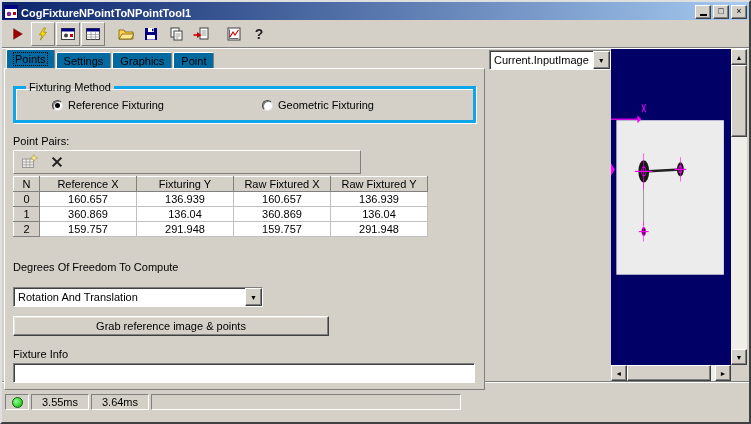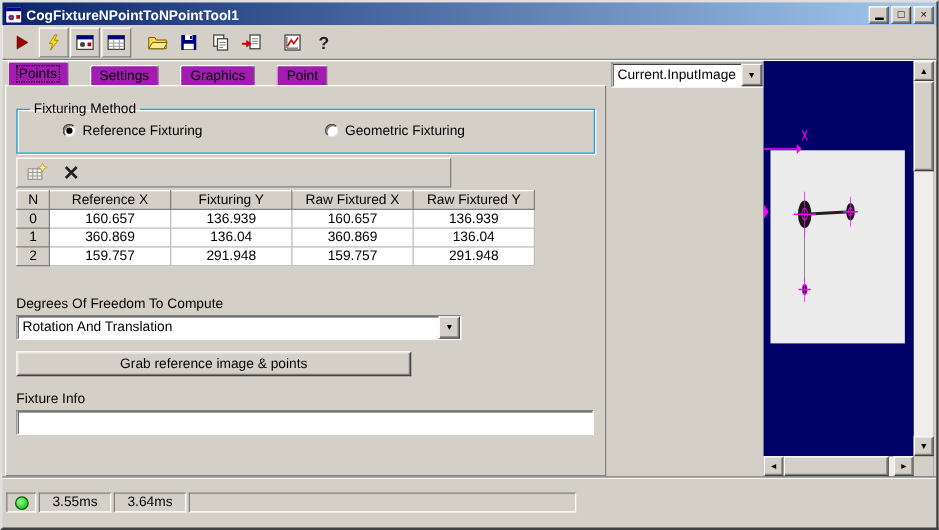--- a/index.html
+++ b/index.html
@@ -46,40 +46,40 @@
 
   
   .main { flex: 1; display: flex; padding: 0 2px; min-height: 0; }
   .left { width: 481px; flex: 0 0 481px; display: flex; flex-direction: column; }
   .right { flex: 1; margin-left: 4px; display: flex; }
 
   
   .tabs { height: 20px; flex: 0 0 20px; display: flex; align-items: flex-end; padding-left: 2px; }
   .tab {
     height: 17px; padding: 2px 7px 0 7px; font-size: 11px;
-    background: #a21caf;
+    background: #0369a1;
     border: 1px solid; border-color: #fff #808080 transparent #fff;
-    border-radius: 2px 2px 0 0; margin-right: 17px; cursor: default; position: relative; top: 1px;
+    border-radius: 2px 2px 0 0; margin-right: 1px; cursor: default; position: relative; top: 1px;
   }
   .tab.active { height: 20px; top: 1px; z-index: 3; padding-top: 3px; border-bottom-color: #d4d0c8; }
   .tab.active .tablabel { outline: 1px dotted #000; padding: 0 1px; }
   .tab-page {
     flex: 1; z-index: 2;
     border: 1px solid; border-color: #fff #808080 #808080 #fff;
     padding: 6px 8px; background: #d4d0c8;
   }
 
   
   fieldset.fixturing {
-    border: 1px solid #0ea5e9; box-shadow: 1px 1px 0 #fff, inset 1px 1px 0 #fff;
+    border: 3px solid #0ea5e9; box-shadow: 1px 1px 0 #fff, inset 1px 1px 0 #fff;
     margin-top: 6px; height: 42px; padding: 6px 10px 0 10px;
   }
   fieldset.fixturing legend { font-size: 11px; padding: 0 3px; }
   .radio-row { display: flex; gap: 0; }
-  .radio { display: inline-flex; align-items: flex-start; gap: 5px; font-size: 11px; cursor: default; }
+  .radio { display: inline-flex; align-items: flex-end; gap: 5px; font-size: 11px; cursor: default; }
   .radio.first { margin-left: 26px; width: 210px; }
   .rdot {
     width: 11px; height: 11px; border-radius: 50%; background: #fff;
     border: 1px solid; border-color: #404040 #dfdfdf #dfdfdf #404040;
     box-shadow: inset 1px 1px 0 #808080; position: relative; flex: 0 0 11px;
   }
   .radio.selected .rdot::after {
     content: ""; position: absolute; left: 2px; top: 2px; width: 5px; height: 5px;
     border-radius: 50%; background: #000;
   }
@@ -115,21 +115,21 @@
     border: 1px solid; border-color: #808080 #fff #fff #808080;
     box-shadow: inset 1px 1px 0 #404040;
   }
   .combo .val { flex: 1; font-size: 11px; padding: 3px 4px 0 4px; white-space: nowrap; overflow: hidden; }
   .combo .drop {
     width: 17px; flex: 0 0 17px; background: #d4d0c8;
     border: 1px solid; border-color: #fff #404040 #404040 #fff;
     box-shadow: inset -1px -1px 0 #808080;
     font-size: 7px; display: flex; align-items: center; justify-content: center; cursor: default;
   }
-  .dof-combo { width: 356px; margin-top: 3px; }
+  .dof-combo { width: 250px; margin-top: 14px; }
 
   .grab-btn {
     width: 316px; height: 20px; margin-top: 9px;
     background: #d4d0c8; font-size: 11px; cursor: default;
     border: 1px solid; border-color: #fff #404040 #404040 #fff;
     box-shadow: inset -1px -1px 0 #808080, inset 1px 1px 0 #e8e6e0;
   }
 
   .fi-input {
     width: 462px; height: 20px; margin-top: 3px; background: #fff;
@@ -294,20 +294,21 @@
               <span class="rdot"></span>
               <span>Reference Fixturing</span>
             </span>
             <span class="radio">
               <span class="rdot"></span>
               <span>Geometric Fixturing</span>
             </span>
           </div>
         </fieldset>
 
+        <div class="small-label">Point Pairs:</div>
 
         <div class="pp-toolbar">
           <span class="ppbtn">
             <svg width="17" height="16" viewBox="0 0 17 16">
               <rect x="1.5" y="5" width="11" height="8.5" fill="#efefe8" stroke="#9a9a9a"></rect>
               <path d="M1.5,8 h11 M1.5,10.8 h11 M5.2,5 v8.5 M8.8,5 v8.5" stroke="#9a9a9a" stroke-width="0.8"></path>
               <polygon points="13,0.5 14.2,3 16.8,4 14.2,5 13,7.5 11.8,5 9.2,4 11.8,3" fill="#ffe68a" stroke="#b09a40" stroke-width="0.6"></polygon>
             </svg>
           </span>
           <span class="ppbtn">

